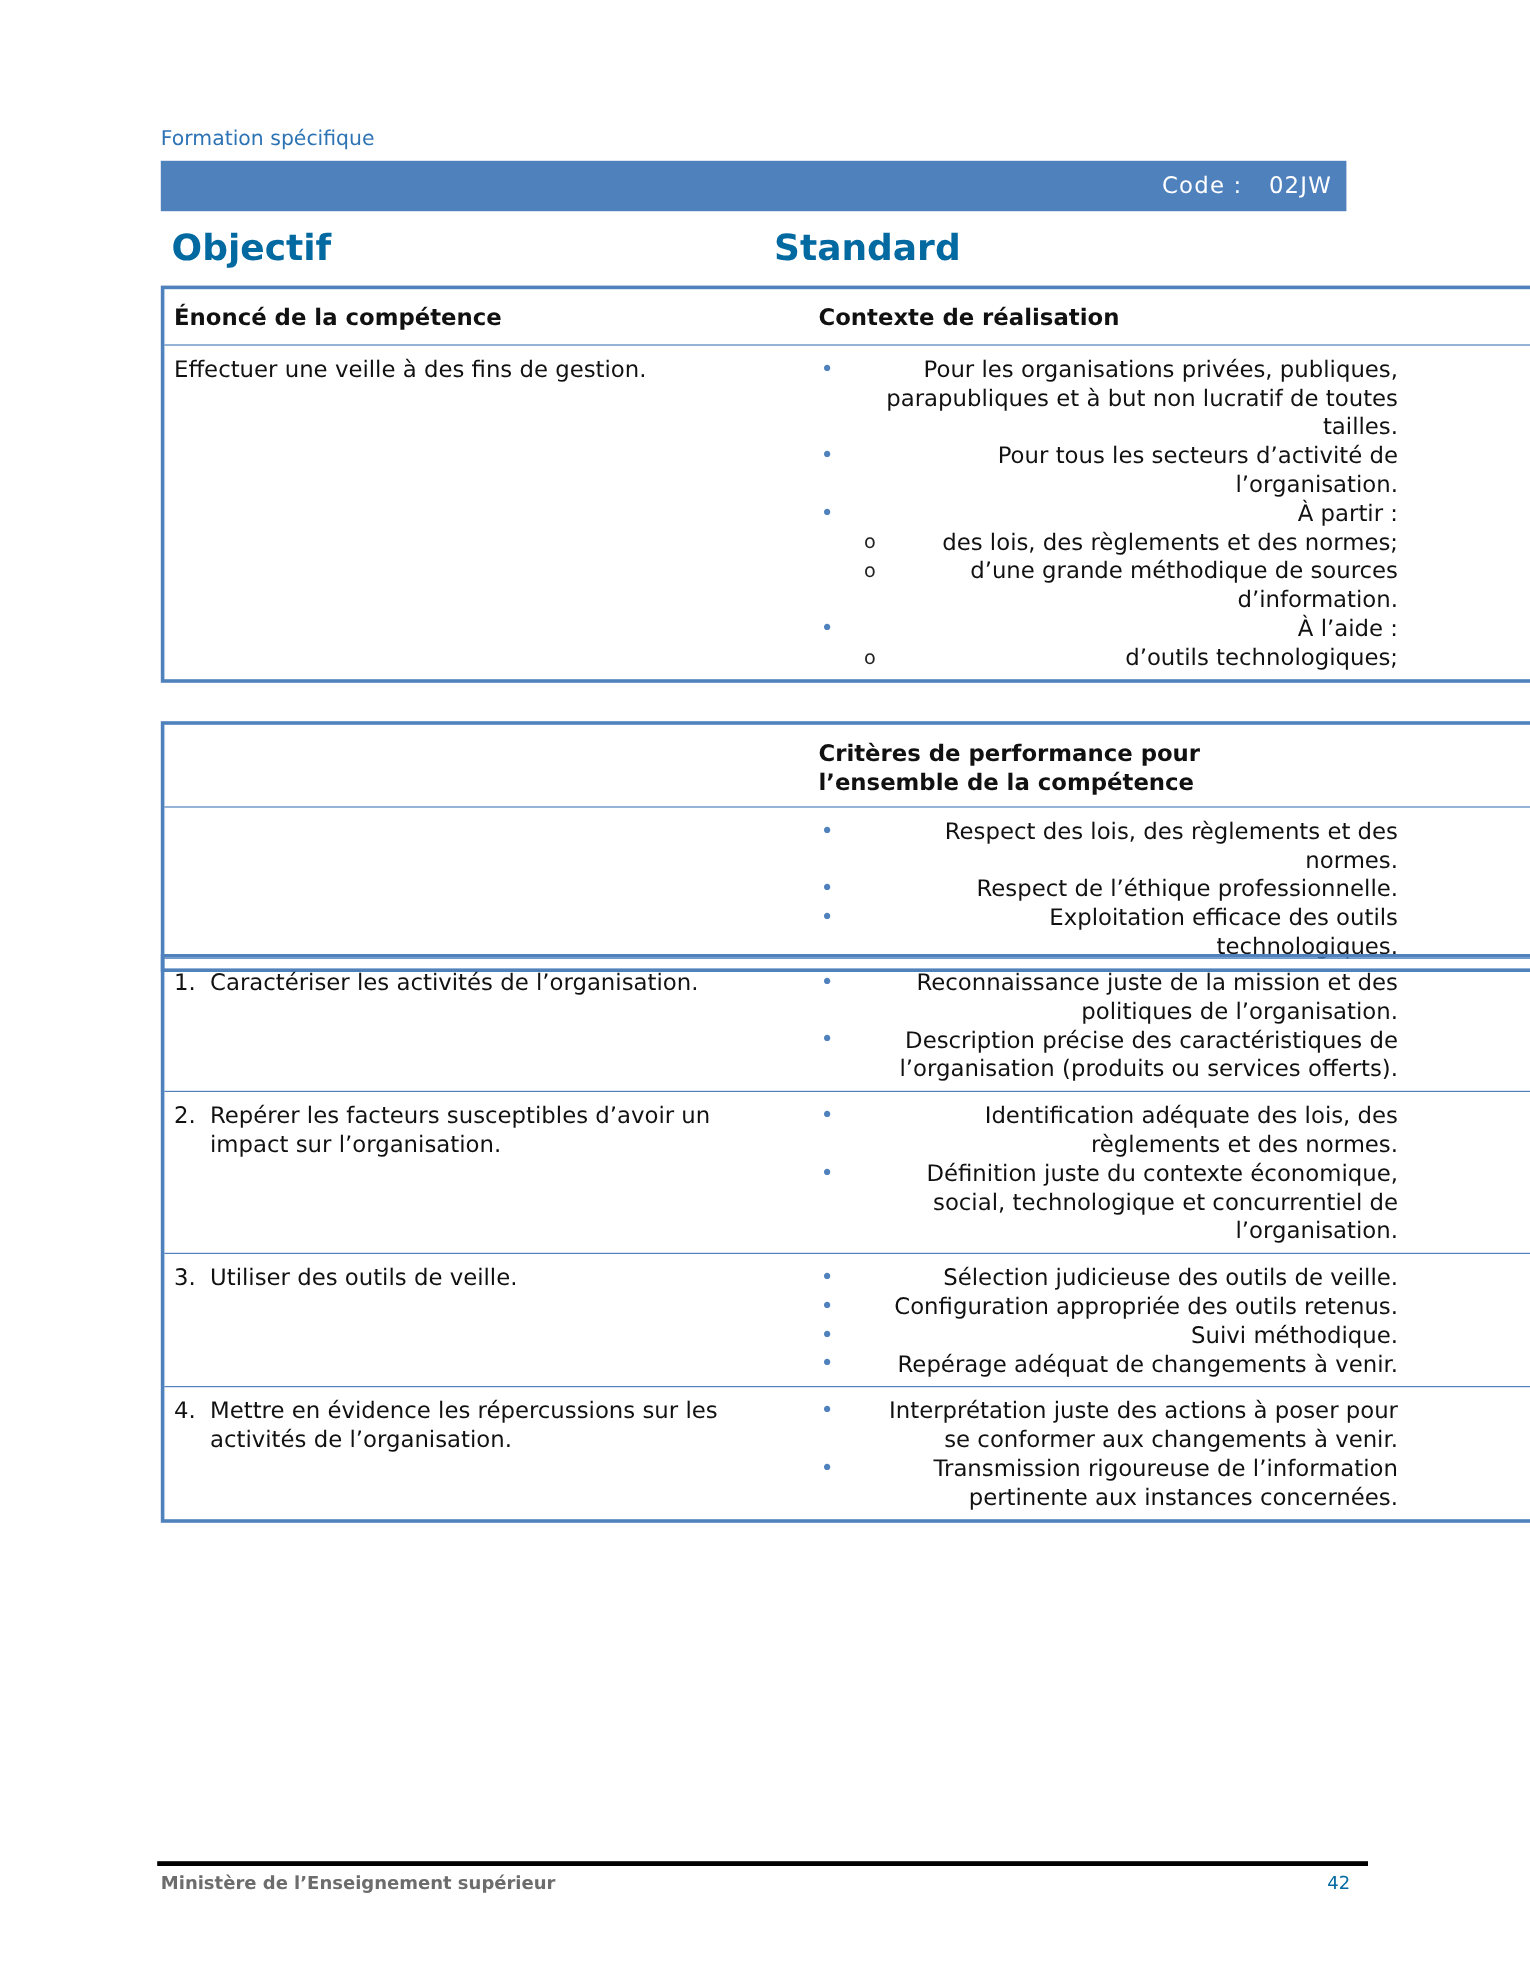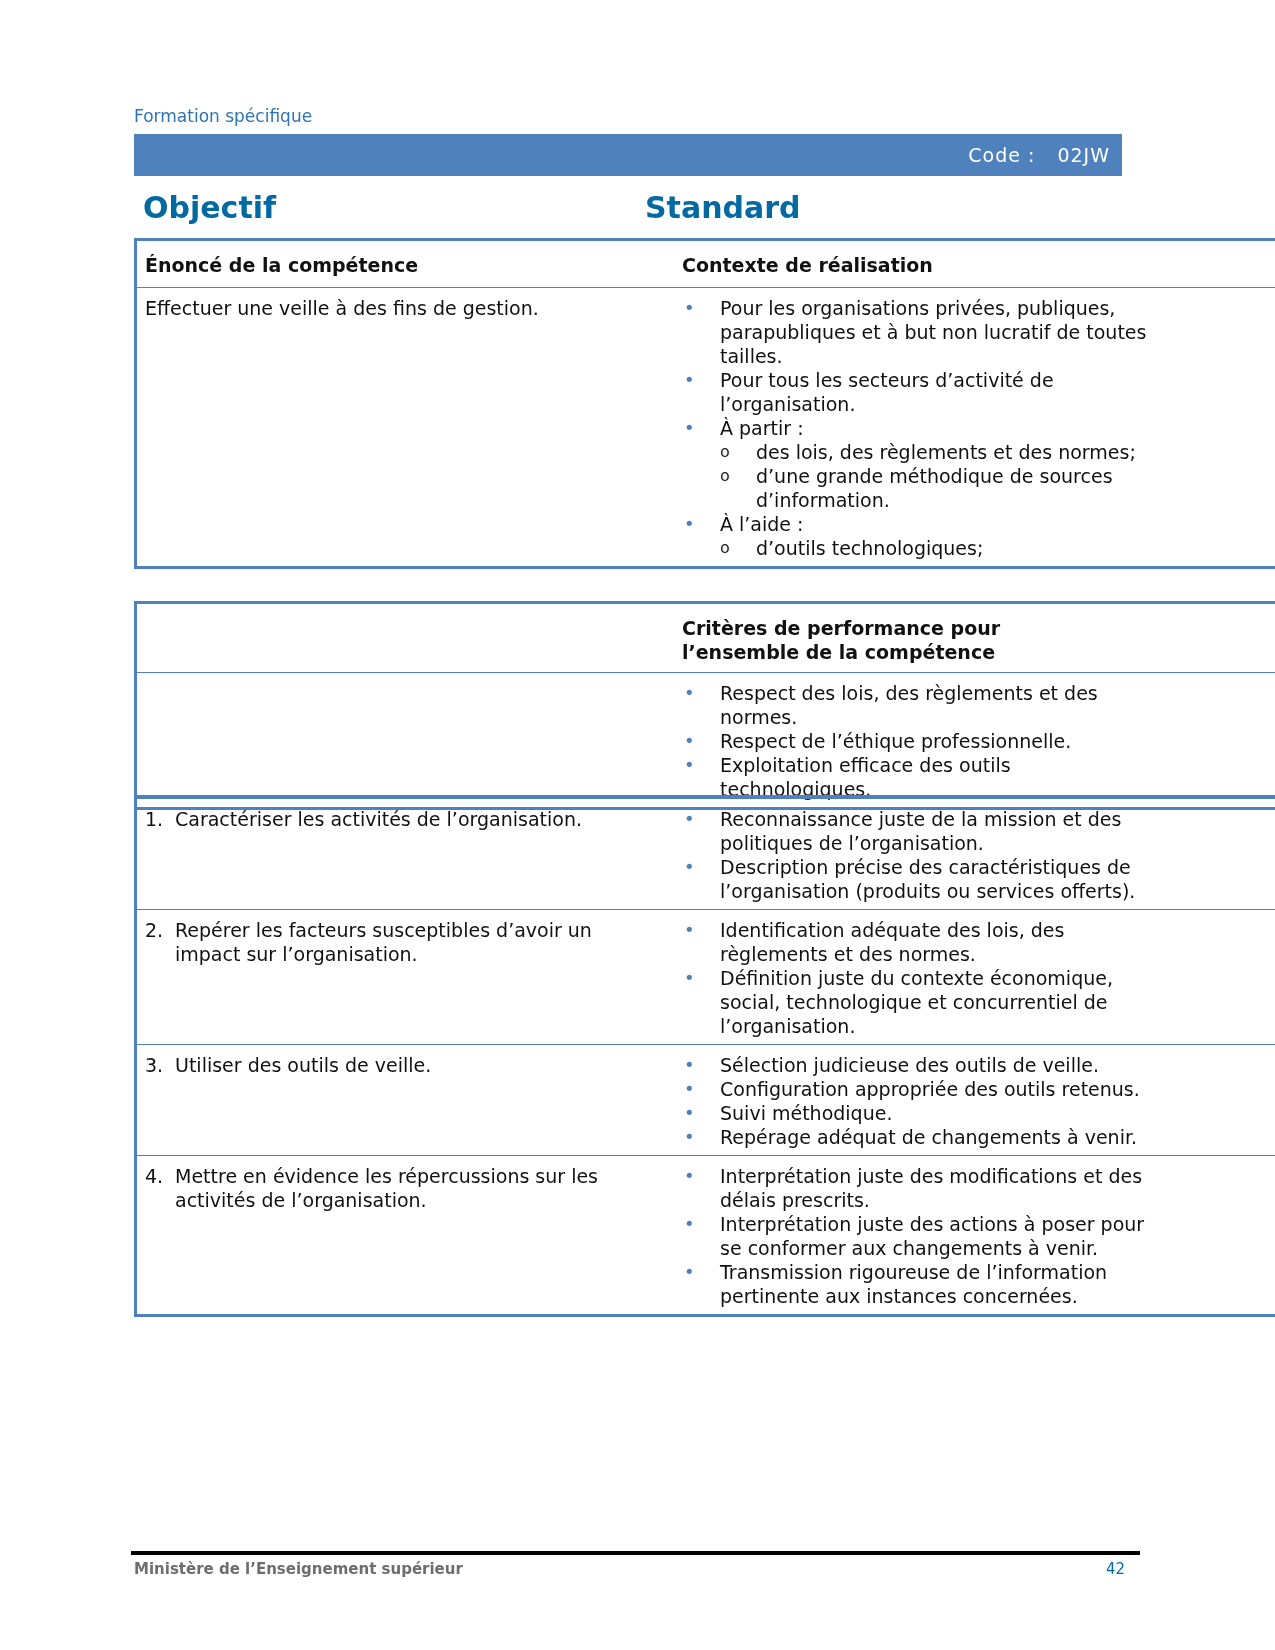--- a/index.html
+++ b/index.html
@@ -13,21 +13,21 @@
   .col-heads { position:absolute; top:190px; left:0; width:100%; }
   .col-heads div { position:absolute; font-size:30px; font-weight:bold; color:#0369a1; }
   .tbl { position:absolute; left:134px; width:1180px; border:3px solid #4f81bd; box-sizing:border-box; }
   .row { display:flex; border-top:1px solid #4f81bd; }
   .row:first-child { border-top:none; }
   .cell { box-sizing:border-box; padding:8px 8px 6px 8px; font-size:19px; line-height:24px; }
   .c1 { width:501px; }
   .c2 { width:499px;margin-left:36px; }
   .hdr { font-weight:bold; }
   ul.b { list-style:none; margin:0; padding:0; }
-  ul.b > li { position:relative; padding-left:38px; }
+  ul.b > li { position:relative; padding-left:38px;text-align:right; }
   ul.b > li::before { content:"•"; position:absolute; left:2px; top:0; color:#4f81bd; font-size:18px; }
   ul.s { list-style:none; margin:0; padding:0; }
   ul.s > li { position:relative; padding-left:36px; }
   ul.s > li::before { content:"o"; position:absolute; left:0; top:0; font-size:16px; color:#222; }
   ol.n { list-style:none; margin:0; padding:0; }
   ol.n > li { position:relative; padding-left:30px; }
   .num { position:absolute; left:0; top:0; }
   .footer-rule { position:absolute; left:131px; top:1551px; width:1009px; height:4px; background:#000; }
   .footer-left { position:absolute; left:134px; top:1560px; font-size:15px; font-weight:bold; color:#6d6d6d; }
   .footer-right { position:absolute; left:1106px; top:1560px; font-size:15px; font-weight:normal; color:#0369a1; }
@@ -131,21 +131,20 @@
         </div>
       </div>
       <div class="row" style="border-top: 1px solid rgb(79, 129, 189);">
         <div class="cell c1">
           <ol class="n">
             <li><span class="num">4.</span><span>Mettre en évidence les répercussions sur les activités de l’organisation.</span></li>
           </ol>
         </div>
         <div class="cell c2">
           <ul class="b">
-            <li>Interprétation juste des modifications et des délais prescrits.</li>
             <li>Interprétation juste des actions à poser pour se conformer aux changements à venir.</li>
             <li>Transmission rigoureuse de l’information pertinente aux instances concernées.</li>
           </ul>
         </div>
       </div>
     </div>
 </div>
 
 <div class="footer-rule"></div>
 <div class="footer-left">Ministère de l’Enseignement supérieur</div>

